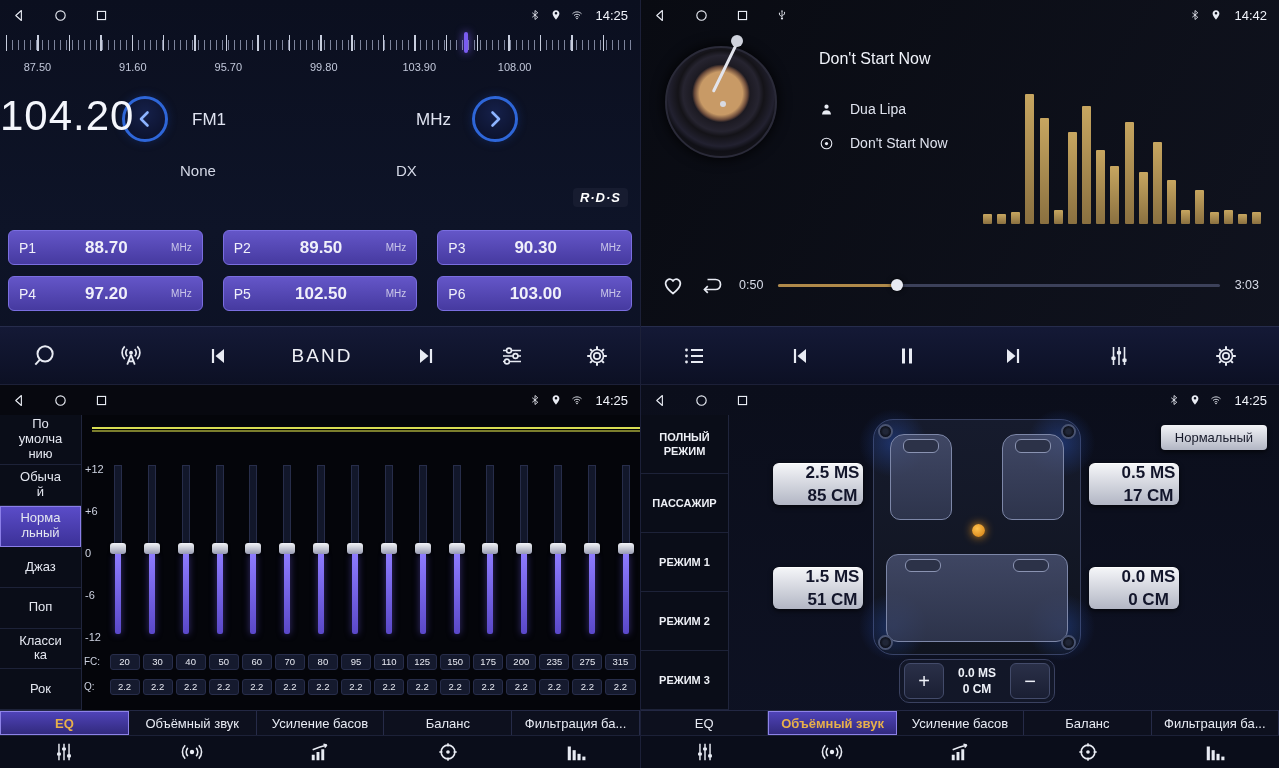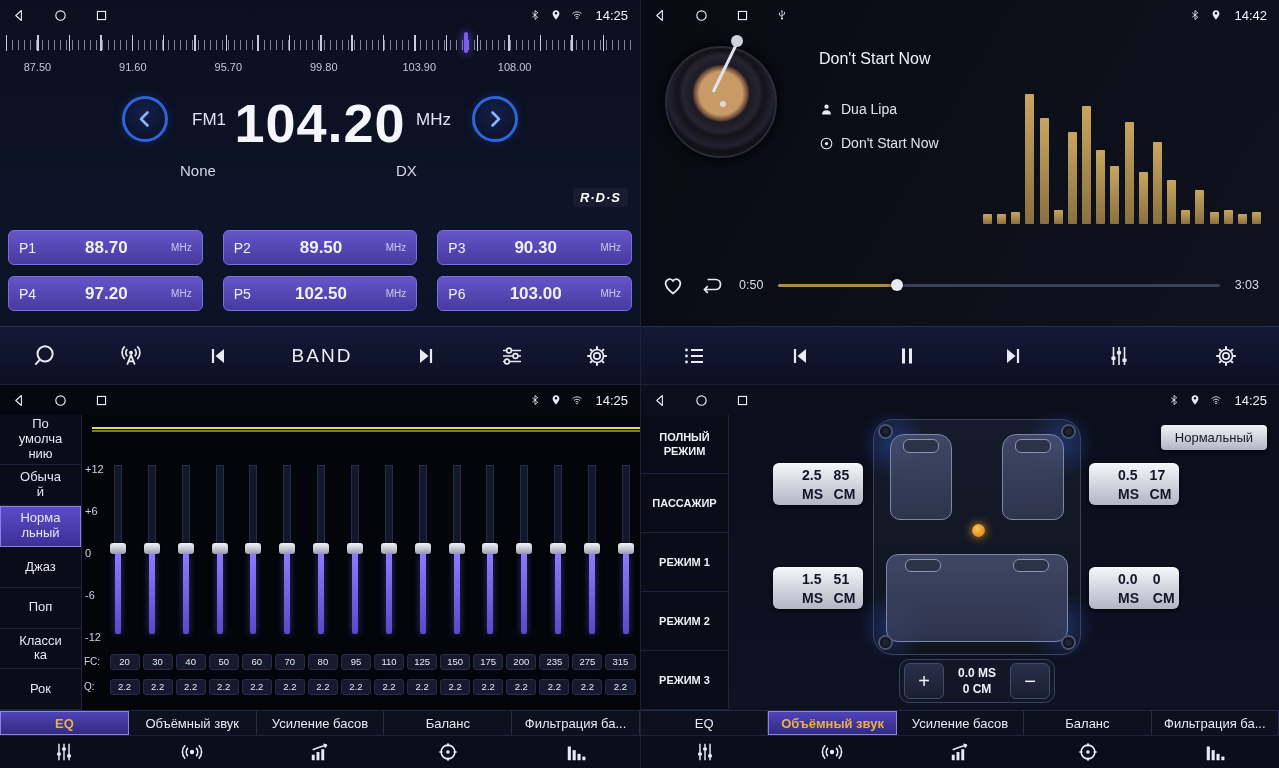--- a/index.html
+++ b/index.html
@@ -20,21 +20,21 @@
   .s15{width:15px;height:15px}.s12{width:12px;height:12px}.s26{width:26px;height:26px}
   .s22{width:22px;height:22px}.s24{width:24px;height:24px}
 
   
   .ruler{position:absolute;left:6px;right:6px;top:35px;height:46px;}
   .ticks-minor{position:absolute;left:0;right:0;top:5px;height:10px;background:repeating-linear-gradient(90deg,#7d849c 0 1px,transparent 1px 6px);}
   .ticks-major{position:absolute;left:0;right:0;top:0;height:16px;background:repeating-linear-gradient(90deg,#c8cede 0 1.5px,transparent 1.5px 31.4px);}
   .scale-label{position:absolute;top:26px;transform:translateX(-50%);font-size:11px;color:#c2c8da;}
   .tune-needle{position:absolute;top:-3px;width:4px;height:21px;background:#7a5cf0;border-radius:2px;box-shadow:0 0 9px #7a5cf0;}
   .arrow-circle{position:absolute;width:46px;height:46px;border-radius:50%;border:3px solid #2e66d8;background:radial-gradient(circle at 50% 35%,#15204a,#0a0f26);display:flex;align-items:center;justify-content:center;color:#8db4ff;box-shadow:0 0 10px #1a3c9070;}
-  .freq-big{position:absolute;left:0;right:0;top:92px;text-align:center;font-size:54px;font-weight:bold;color:#f4f6fc;letter-spacing:1px;}
+  .freq-big{position:absolute;left:0;right:0;top:92px;font-size:42px;font-weight:normal;color:#f4f6fc;letter-spacing:1px;}
   .lbl-band{position:absolute;left:192px;top:110px;font-size:17px;color:#dfe3f0;}
   .lbl-unit{position:absolute;left:416px;top:110px;font-size:17px;color:#dfe3f0;}
   .lbl-none{position:absolute;left:180px;top:162px;font-size:15px;color:#d4d8e6;}
   .lbl-dx{position:absolute;left:396px;top:162px;font-size:15px;color:#d4d8e6;}
   .rds{position:absolute;right:12px;top:188px;font-size:13px;font-style:italic;font-weight:bold;letter-spacing:1px;background:#171c30;border-radius:4px;padding:2px 7px;color:#fff;}
   .presets{position:absolute;left:8px;right:8px;top:230px;display:grid;grid-template-columns:1fr 1fr 1fr;gap:11px 20px;}
   .preset{height:35px;display:flex;align-items:center;border-radius:6px;background:linear-gradient(180deg,#6456c8,#463aa0);border:1px solid #7a6ee0;padding:0 10px;color:#f0f0fa;cursor:pointer;}
   .plabel{font-size:14px;width:30px;}
   .pfreq{flex:1;text-align:center;font-size:17px;font-weight:bold;}
   .punit{font-size:10px;opacity:.75;width:28px;text-align:right;}
@@ -43,21 +43,21 @@
   .band-txt{font-size:19px;letter-spacing:2px;color:#eef0f6;}
 
   
   .album{position:absolute;left:24px;top:46px;width:112px;height:112px;border-radius:50%;
     background:radial-gradient(circle at 50% 42%,#c89a66 0 26%,#6a4a3a 32%,#1c1a22 35%,#262430 46%,#141318 52%,#222130 64%,#101016 70%,#1c1b24 100%);
     border:2px solid #2a2a38;box-shadow:0 0 14px #000;}
   .album-dot{position:absolute;left:53px;top:53px;width:6px;height:6px;border-radius:50%;background:#d8dae2;}
   .tonearm{position:absolute;left:70px;top:-8px;width:3px;height:58px;background:#e2e4ec;border-radius:2px;transform:rotate(26deg);transform-origin:top center;}
   .tonearm-base{position:absolute;left:64px;top:-13px;width:12px;height:12px;border-radius:50%;background:#cfd2dc;}
   .trk-title{position:absolute;left:178px;top:50px;font-size:16px;color:#f0f3fa;}
-  .meta-row{position:absolute;left:178px;display:flex;align-items:center;gap:7px;font-size:14px;color:#dfe3ee;}
+  .meta-row{position:absolute;left:178px;display:flex;align-items:center;gap:16px;font-size:14px;color:#dfe3ee;}
   .meta-artist{top:101px;}
   .meta-album{top:135px;}
   .meta-ic{width:15px;height:15px;color:#cdd2e2;}
   .spectrum{position:absolute;right:18px;top:84px;width:278px;height:140px;display:flex;align-items:flex-end;justify-content:space-between;}
   .spec-bar{width:9px;background:linear-gradient(180deg,#c7a660,#8a7040);border-radius:1px;}
   .ctl-row{position:absolute;left:0;right:0;top:270px;height:30px;display:flex;align-items:center;padding:0 20px;gap:15px;}
   .time-txt{font-size:12.5px;color:#d8dce8;}
   .pb{flex:1;height:14px;position:relative;}
   .pb-track{position:absolute;left:0;right:0;top:6px;height:3px;background:#3c415a;border-radius:2px;}
   .pb-fill{position:absolute;left:0;top:6px;height:3px;background:#b08a4a;border-radius:2px;}
@@ -94,21 +94,21 @@
   .profile-btn{position:absolute;right:12px;top:40px;padding:5px 14px;border-radius:4px;background:linear-gradient(180deg,#f2f3f7,#b2b6c4);color:#171a2a;font-size:13px;box-shadow:0 2px 5px #000a;cursor:pointer;}
   .car-panel{position:absolute;left:232px;top:34px;width:208px;height:236px;border-radius:20px;border:1px solid #39415f;background:linear-gradient(180deg,#161b2d,#10141f);}
   .glow{position:absolute;width:74px;height:74px;border-radius:50%;background:radial-gradient(circle,#2f62e055,transparent 65%);}
   .seat{position:absolute;width:62px;height:86px;background:linear-gradient(180deg,#4a5272cc,#343b55cc);border:1px solid #7d87a8;border-radius:14px 14px 10px 10px;}
   .seat::before{content:"";position:absolute;left:50%;top:4px;transform:translateX(-50%);width:34px;height:12px;background:#2c3248;border:1px solid #8a93b2;border-radius:6px;}
   .bench{position:absolute;left:12px;right:12px;bottom:12px;height:88px;background:linear-gradient(180deg,#4a5272cc,#343b55cc);border:1px solid #7d87a8;border-radius:12px;}
   .bench::before{content:"";position:absolute;left:18px;top:4px;width:34px;height:11px;background:#2c3248;border:1px solid #8a93b2;border-radius:6px;}
   .bench::after{content:"";position:absolute;right:18px;top:4px;width:34px;height:11px;background:#2c3248;border:1px solid #8a93b2;border-radius:6px;}
   .spk{position:absolute;width:15px;height:15px;border-radius:50%;background:radial-gradient(circle,#202637 30%,#0b0e18 70%);border:2px solid #4a5472;}
   .cdot{position:absolute;left:98px;top:104px;width:13px;height:13px;border-radius:50%;background:radial-gradient(circle at 40% 35%,#ffc24e,#d07a10);box-shadow:0 0 10px #e8941a;}
-  .delay-btn{position:absolute;width:90px;height:42px;border-radius:6px;background:linear-gradient(180deg,#f4f5f8,#b2b6c4);border-top:1px solid #fff;box-shadow:0 2px 5px #000a;display:flex;flex-direction:row;align-items:center;justify-content:center;color:#12152a;font-size:14px;font-weight:bold;line-height:1.3;cursor:pointer;padding-left:29px;}
+  .delay-btn{position:absolute;width:90px;height:42px;border-radius:6px;background:linear-gradient(180deg,#f4f5f8,#b2b6c4);border-top:1px solid #fff;box-shadow:0 2px 5px #000a;display:flex;flex-direction:column;align-items:center;justify-content:center;color:#12152a;font-size:17px;font-weight:bold;line-height:1.3;cursor:pointer;padding-left:29px;}
   .stepper{position:absolute;left:258px;top:274px;width:156px;height:44px;display:flex;align-items:center;background:#141929d9;border:1px solid #3a4160;border-radius:10px;}
   .step-btn{width:40px;height:36px;margin:4px;background:linear-gradient(180deg,#2a3048,#1a1f33);border:1px solid #434b6a;border-radius:6px;color:#eef1f8;font-size:20px;display:flex;align-items:center;justify-content:center;cursor:pointer;}
   .step-val{flex:1;text-align:center;font-size:12px;font-weight:bold;color:#eef1f8;line-height:1.35;}
 </style>
 </head>
 <body>
 
 <svg width="0" height="0" style="position:absolute">
 <defs>
   <symbol id="i-back" viewBox="0 0 24 24">

